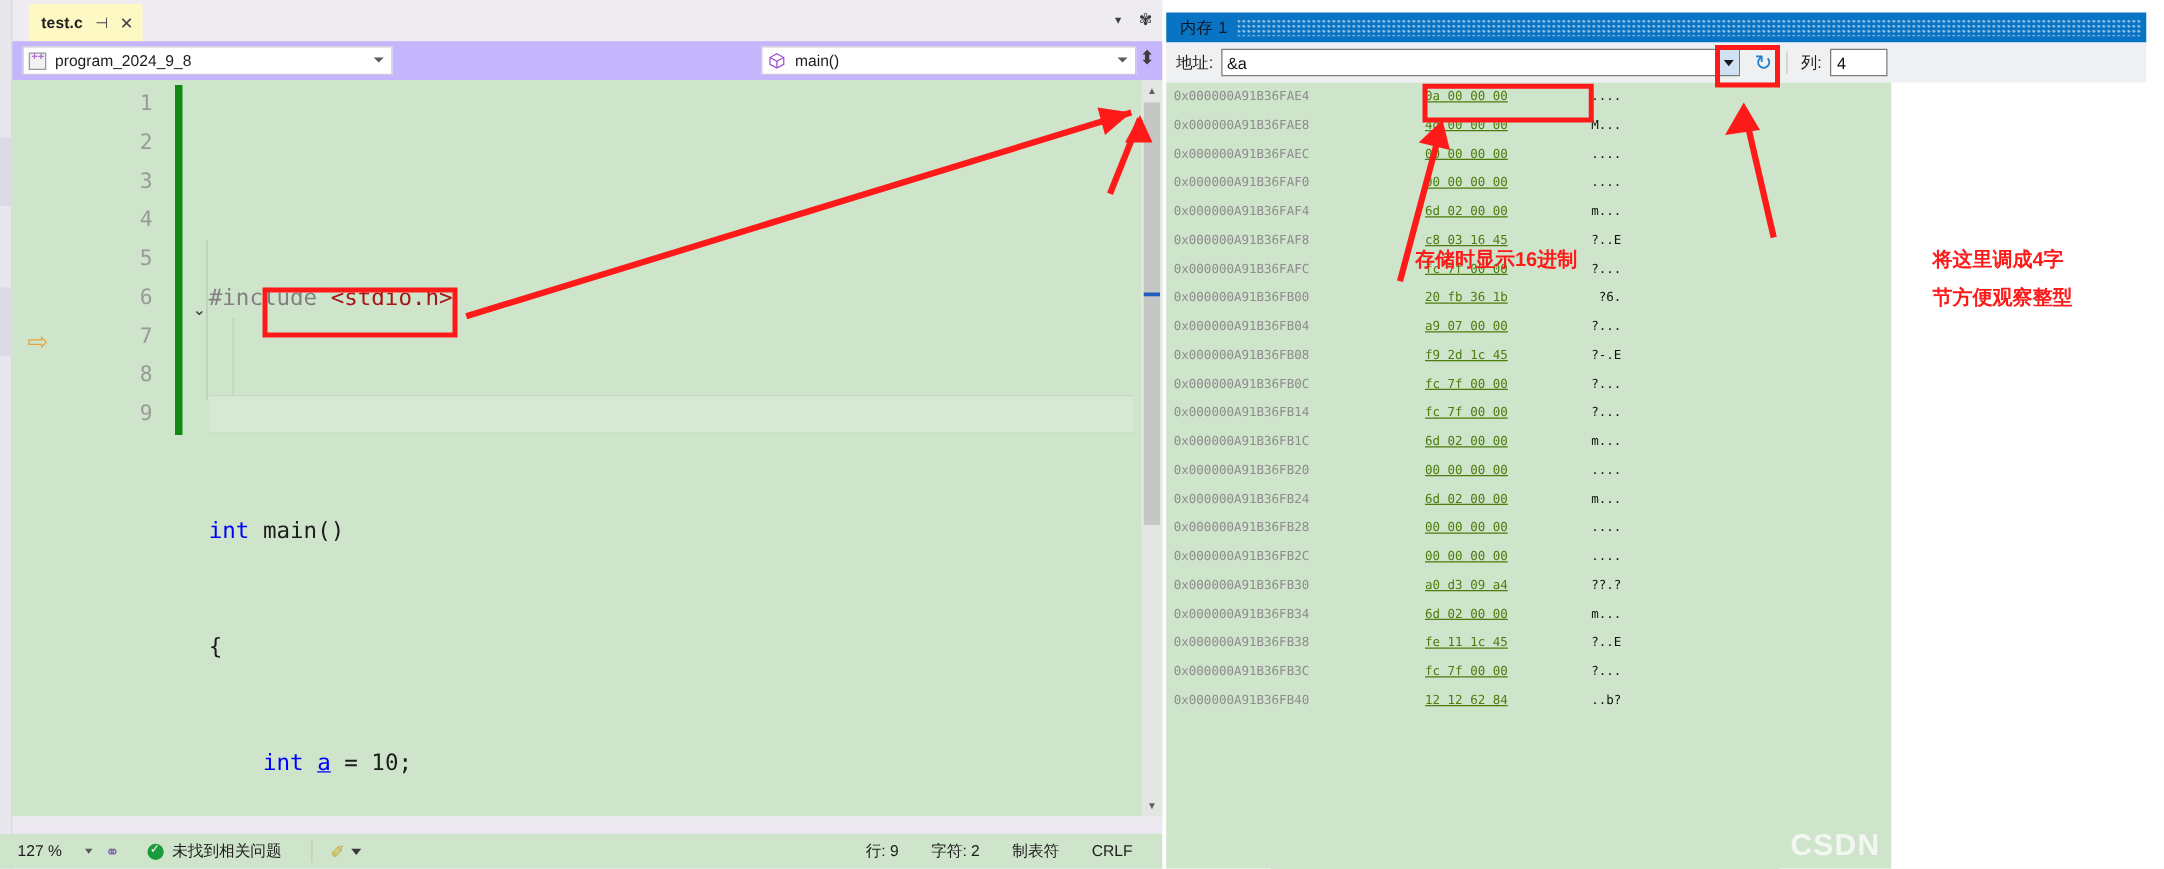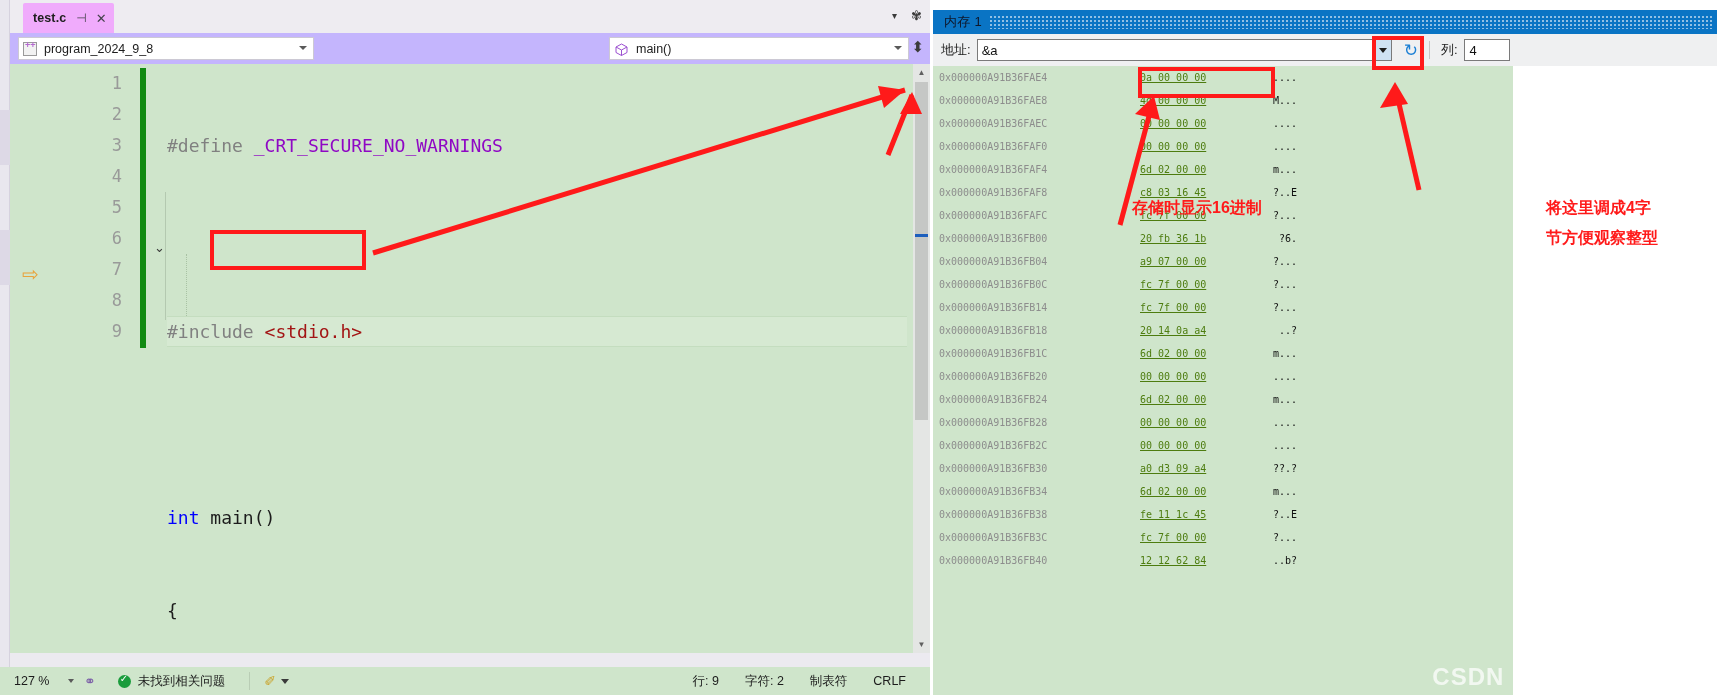--- a/index.html
+++ b/index.html
@@ -30,21 +30,21 @@
     background:#ddd9e6;
   }
 
   
   #tabstrip {
     position:absolute; left:10px; top:0; width:920px; height:33px;
     background:#eeecf1;
   }
   .doctab {
     position:absolute; left:13px; top:3px; height:30px;
-    background:#f0abfc;
+    background:#fef9c3;
     display:flex; align-items:center; padding:0 7px 0 10px;
     border-radius:2px 2px 0 0;
   }
   .doctab .t-label { font-size:12.5px; color:#1e1e1e; font-weight:bold; letter-spacing:.1px;}
   .doctab .t-pin {
     font-size:12px; color:#44424b; margin-left:10px; line-height:1;
     transform:rotate(0deg);
   }
   .doctab .t-close { font-size:13px; color:#44424b; margin-left:9px; line-height:1; }
 
@@ -333,21 +333,20 @@
     </div>
 
     <div class="changebar"></div>
     <div class="fold-chevron">⌄</div>
     <div class="guideline" style="top:128px; height:128px;"></div>
     <div class="guideline" style="left:176px; top:190px; height:66px; border-left:1px dotted #a9c2a4; background:none;"></div>
 
     <div class="hl-line" style="top:252px; width:740px;"></div>
 
     <div class="code">
-      <div class="ln"><span class="gray">#define </span><span class="kw-purple">_CRT_SECURE_NO_WARNINGS</span></div>
       <div class="ln">&nbsp;</div>
       <div class="ln"><span class="gray">#include </span><span class="str-red">&lt;stdio.h&gt;</span></div>
       <div class="ln">&nbsp;</div>
       <div class="ln"><span class="kw-blue">int</span> <span class="plain">main()</span></div>
       <div class="ln"><span class="plain">{</span></div>
       <div class="ln"><span class="plain">&nbsp;&nbsp;&nbsp;&nbsp;</span><span class="kw-blue">int</span> <span class="kw-blue var-underline">a</span> <span class="plain">= </span><span class="num">10</span><span class="plain">;</span></div>
       
       
     </div>
 
@@ -408,23 +407,23 @@
 
   <div class="memrow"><span class="m-addr">0x000000A91B36FAE4</span><span class="m-hex">0a 00 00 00</span><span class="m-asc">....</span></div>
       <div class="memrow"><span class="m-addr">0x000000A91B36FAE8</span><span class="m-hex">4d 00 00 00</span><span class="m-asc">M...</span></div>
       <div class="memrow"><span class="m-addr">0x000000A91B36FAEC</span><span class="m-hex">00 00 00 00</span><span class="m-asc">....</span></div>
       <div class="memrow"><span class="m-addr">0x000000A91B36FAF0</span><span class="m-hex">00 00 00 00</span><span class="m-asc">....</span></div>
       <div class="memrow"><span class="m-addr">0x000000A91B36FAF4</span><span class="m-hex">6d 02 00 00</span><span class="m-asc">m...</span></div>
       <div class="memrow"><span class="m-addr">0x000000A91B36FAF8</span><span class="m-hex">c8 03 16 45</span><span class="m-asc">?..E</span></div>
       <div class="memrow"><span class="m-addr">0x000000A91B36FAFC</span><span class="m-hex">fc 7f 00 00</span><span class="m-asc">?...</span></div>
       <div class="memrow"><span class="m-addr">0x000000A91B36FB00</span><span class="m-hex">20 fb 36 1b</span><span class="m-asc"> ?6.</span></div>
       <div class="memrow"><span class="m-addr">0x000000A91B36FB04</span><span class="m-hex">a9 07 00 00</span><span class="m-asc">?...</span></div>
+      <div class="memrow"><span class="m-addr">0x000000A91B36FB08</span><span class="m-hex">f9 2d 1c 45</span><span class="m-asc">?-.E</span></div>
       <div class="memrow"><span class="m-addr">0x000000A91B36FB0C</span><span class="m-hex">fc 7f 00 00</span><span class="m-asc">?...</span></div>
       <div class="memrow"><span class="m-addr">0x000000A91B36FB14</span><span class="m-hex">fc 7f 00 00</span><span class="m-asc">?...</span></div>
-      <div class="memrow"><span class="m-addr">0x000000A91B36FB18</span><span class="m-hex">20 14 0a a4</span><span class="m-asc"> ..?</span></div>
       <div class="memrow"><span class="m-addr">0x000000A91B36FB1C</span><span class="m-hex">6d 02 00 00</span><span class="m-asc">m...</span></div>
       <div class="memrow"><span class="m-addr">0x000000A91B36FB20</span><span class="m-hex">00 00 00 00</span><span class="m-asc">....</span></div>
       <div class="memrow"><span class="m-addr">0x000000A91B36FB24</span><span class="m-hex">6d 02 00 00</span><span class="m-asc">m...</span></div>
       <div class="memrow"><span class="m-addr">0x000000A91B36FB28</span><span class="m-hex">00 00 00 00</span><span class="m-asc">....</span></div>
       <div class="memrow"><span class="m-addr">0x000000A91B36FB2C</span><span class="m-hex">00 00 00 00</span><span class="m-asc">....</span></div>
       <div class="memrow"><span class="m-addr">0x000000A91B36FB30</span><span class="m-hex">a0 d3 09 a4</span><span class="m-asc">??.?</span></div>
       <div class="memrow"><span class="m-addr">0x000000A91B36FB34</span><span class="m-hex">6d 02 00 00</span><span class="m-asc">m...</span></div>
       <div class="memrow"><span class="m-addr">0x000000A91B36FB38</span><span class="m-hex">fe 11 1c 45</span><span class="m-asc">?..E</span></div>
       <div class="memrow"><span class="m-addr">0x000000A91B36FB3C</span><span class="m-hex">fc 7f 00 00</span><span class="m-asc">?...</span></div>
       <div class="memrow"><span class="m-addr">0x000000A91B36FB40</span><span class="m-hex">12 12 62 84</span><span class="m-asc">..b?</span></div>

